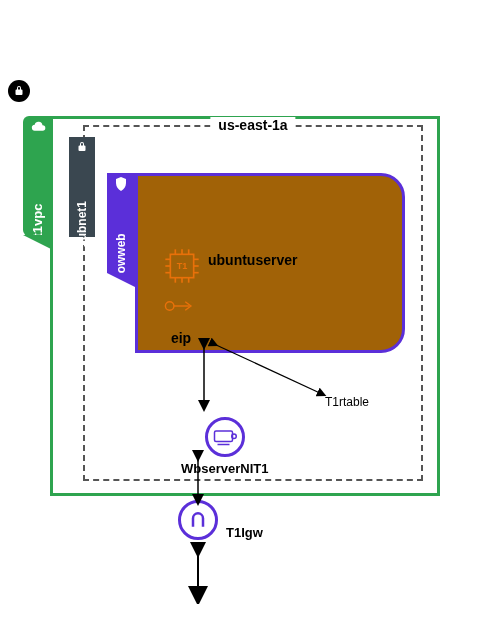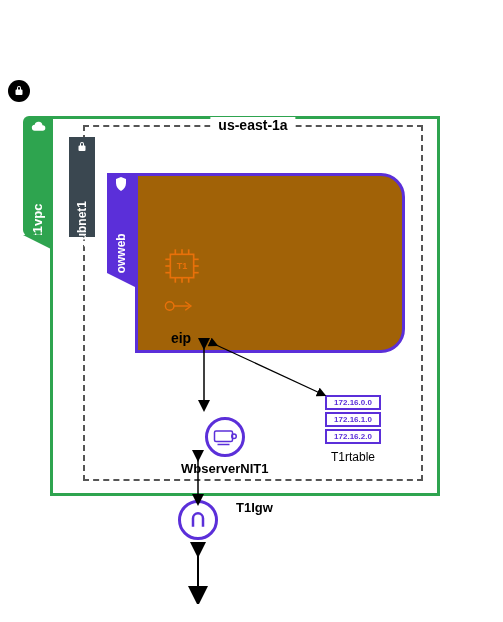--- a/index.html
+++ b/index.html
@@ -46,21 +46,21 @@
 .ni-icon { width: 40px; height: 40px; border: 3px solid #5b2fd9; border-radius: 50%; display: flex; align-items: center; justify-content: center; margin: 0 auto 4px; }
 .ni-label { font-weight: bold; font-size: 13px; }
 
 
 .rt { position: absolute; top: 268px; left: 240px; text-align: center; }
 .rt-box { display: flex; flex-direction: column; gap: 2px; margin-bottom: 6px; }
 .rt-row { border: 2px solid #5b2fd9; font-size: 8px; padding: 1px 4px; color: #5b2fd9; font-weight: bold; text-align: center; width: 56px; }
 .rt-label { font-weight: normal; font-size: 12px; }
 
 
-.igw { position: absolute; top: 500px; left: 178px; display: flex; align-items: flex-start; gap: 18px; }
+.igw { position: absolute; top: 500px; left: 178px; display: flex; align-items: flex-end; gap: 8px; }
 .igw-icon { width: 40px; height: 40px; border: 3px solid #5b2fd9; border-radius: 50%; display: flex; align-items: center; justify-content: center; }
 .igw-label { font-weight: bold; font-size: 13px; }
 
 
 .arrow { position: absolute; }
 </style>
 </head>
 <body>
 
 <div class="canvas">
@@ -111,20 +111,23 @@
             <line x1="24" y1="38" x2="24" y2="44" stroke="#e8710a" stroke-width="2"></line>
             <line x1="32" y1="38" x2="32" y2="44" stroke="#e8710a" stroke-width="2"></line>
             <line x1="4" y1="16" x2="10" y2="16" stroke="#e8710a" stroke-width="2"></line>
             <line x1="4" y1="24" x2="10" y2="24" stroke="#e8710a" stroke-width="2"></line>
             <line x1="4" y1="32" x2="10" y2="32" stroke="#e8710a" stroke-width="2"></line>
             <line x1="38" y1="16" x2="44" y2="16" stroke="#e8710a" stroke-width="2"></line>
             <line x1="38" y1="24" x2="44" y2="24" stroke="#e8710a" stroke-width="2"></line>
             <line x1="38" y1="32" x2="44" y2="32" stroke="#e8710a" stroke-width="2"></line>
           </svg>
 
+          <div class="res res-ubuntu">
+            <span class="txt">ubuntuserver</span>
+          </div>
 
           <div class="res res-eip">
             <svg width="34" height="20" viewBox="0 0 48 24">
               <circle cx="8" cy="12" r="6" fill="none" stroke="#e8710a" stroke-width="2"></circle>
               <line x1="14" y1="12" x2="36" y2="12" stroke="#e8710a" stroke-width="2"></line>
               <polyline points="30,6 38,12 30,18" fill="none" stroke="#e8710a" stroke-width="2"></polyline>
             </svg>
             <span class="txt">eip</span>
           </div>
         </div>
@@ -135,25 +138,20 @@
           <svg width="24" height="18" viewBox="0 0 32 24" fill="none" stroke="#5b2fd9" stroke-width="2">
             <rect x="2" y="4" width="24" height="14" rx="2"></rect>
             <circle cx="28" cy="11" r="3"></circle>
             <line x1="6" y1="22" x2="22" y2="22"></line>
           </svg>
         </div>
         <div class="ni-label">WbserverNIT1</div>
       </div>
 
       <div class="rt">
-        <div class="rt-box">
-          <div class="rt-row">172.16.0.0</div>
-          <div class="rt-row">172.16.1.0</div>
-          <div class="rt-row">172.16.2.0</div>
-        </div>
         <div class="rt-label">T1rtable</div>
       </div>
     </div>
   </div>
 
   <div class="igw">
     <div class="igw-icon">
       <svg width="20" height="20" viewBox="0 0 24 24" fill="none" stroke="#5b2fd9" stroke-width="3">
         <path d="M6 20 V10 a6 6 0 0 1 12 0 V20"></path>
       </svg>

